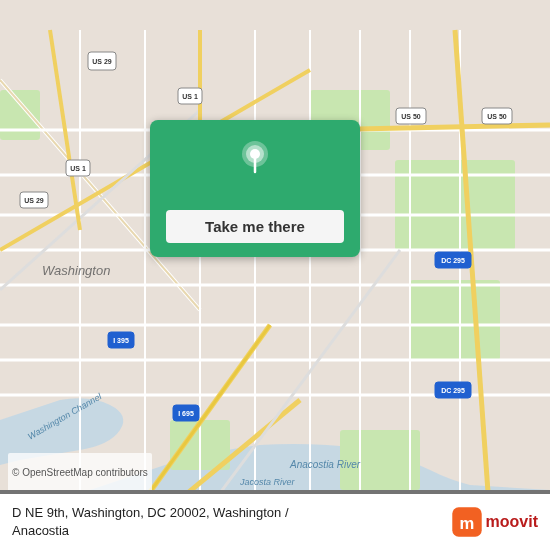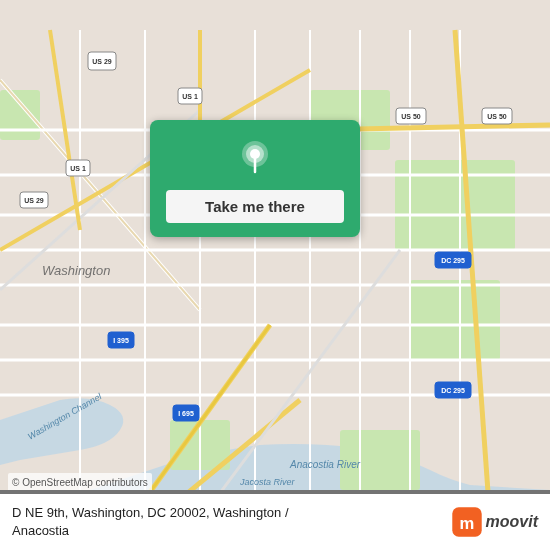--- a/index.html
+++ b/index.html
@@ -59,20 +59,21 @@
     #take-me-there-btn {
       background-color: #f5f5f5;
       color: #333;
       border: none;
       border-radius: 4px;
       padding: 8px 20px;
       font-size: 15px;
       font-weight: 600;
       cursor: pointer;
       width: 100%;
+      margin-top: 20px;
     }
 
     
     #info-bar {
       position: absolute;
       bottom: 0;
       left: 0;
       width: 100%;
       background-color: #fff;
       padding: 10px 12px 10px 12px;
@@ -102,21 +103,21 @@
     }
 
     
     #osm-attr {
       position: absolute;
       bottom: 58px;
       left: 8px;
       font-size: 10px;
       color: #555;
       background: rgba(255,255,255,0.75);
-      padding: 4px 4px;
+      padding: 14px 4px;
       border-radius: 2px;
     }
   </style>
 </head>
 <body>
 
 <div id="map-container">
 
   <div id="map-bg"></div>
 
@@ -228,17 +229,17 @@
       <span>D NE 9th, Washington, DC 20002, Washington /</span><br>
       <span>Anacostia</span>
     </div>
 
     <div id="moovit-logo">
       <svg id="moovit-m" viewBox="0 0 50 50">
 
         <rect x="2" y="2" width="46" height="46" rx="10" fill="#f26122"></rect>
         <text x="25" y="36" text-anchor="middle" font-size="26" font-weight="bold" fill="white" font-family="Arial">m</text>
       </svg>
-      <span style="font-size:16px; font-weight:bold; color:#404040;font-style:italic;">moovit</span>
+      <span style="font-size:16px; font-weight:bold; color:#b91c1c;">moovit</span>
     </div>
   </div>
 
 </div>
 
 </body></html>

